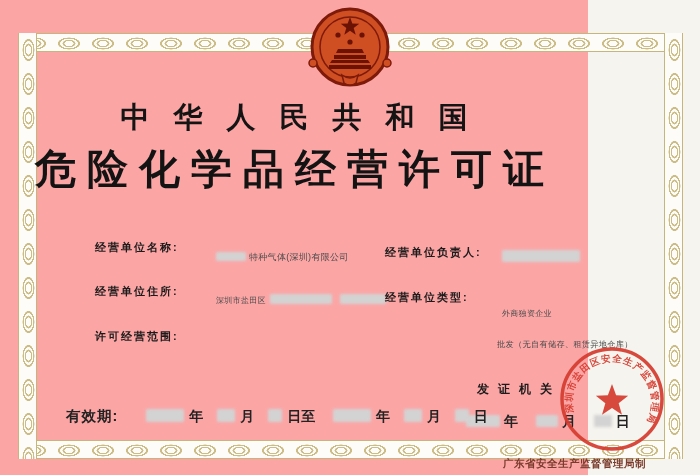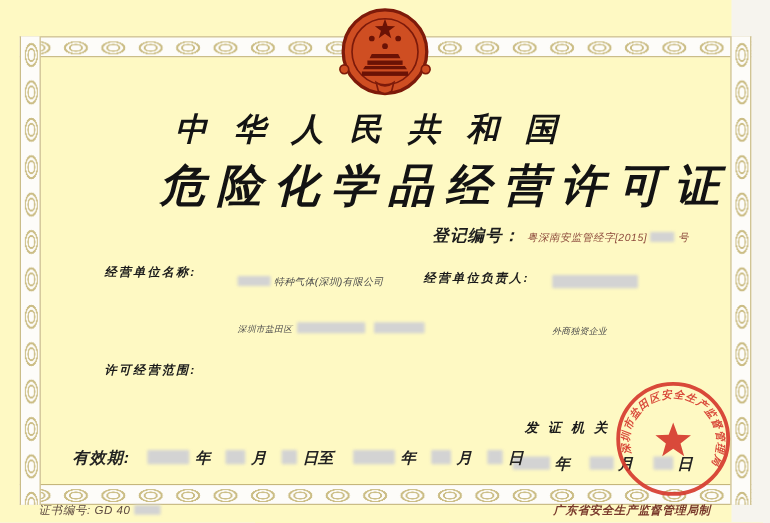--- a/index.html
+++ b/index.html
@@ -2,23 +2,22 @@
 <html><head>
 <meta charset="utf-8">
 <style>
   html,body{margin:0;padding:0;}
   body{
     width:700px;height:475px;overflow:hidden;
     font-family:"Liberation Sans","DejaVu Sans",sans-serif;
     background:#f6f4ee;
   }
   .cert{
-    position:relative;width:665px;height:475px;
-    background:#fef9c3;
-    font-style:italic;
+    position:relative;width:588px;height:475px;
+    background:#fca5a5;
   }
   
   .b-strip{position:absolute;background-color:#fdfcf9;z-index:1;box-sizing:border-box;}
   .b-h{
     height:19px;border-top:1px solid #c5b67c;border-bottom:1px solid #c5b67c;
     background-image:
       radial-gradient(ellipse 8px 4.5px at 50% 50%, rgba(255,255,255,0) 55%, #cbbd85 60%, #cbbd85 78%, rgba(255,255,255,0) 84%),
       radial-gradient(ellipse 12px 6.5px at 50% 50%, rgba(255,255,255,0) 72%, #cbbd85 76%, #cbbd85 90%, rgba(255,255,255,0) 94%);
     background-size:34px 19px;
   }
@@ -30,38 +29,38 @@
     background-size:19px 34px;
   }
   
   .abs{position:absolute;z-index:2;}
   .country{
     left:0;right:0;top:98px;text-align:center;
     font-size:29px;font-weight:bold;letter-spacing:24px;color:#141414;
     text-indent:24px;white-space:nowrap;
   }
   .big-title{
-    left:0;right:0;top:142px;text-align:right;
+    left:0;right:0;top:142px;text-align:left;
     font-size:41px;font-weight:900;letter-spacing:11px;color:#131313;
-    text-indent:11px;white-space:nowrap;
+    text-indent:11px;white-space:nowrap;padding-left:24px;
   }
   .reg-line{left:393px;top:205px;white-space:nowrap;}
   .reg-label{font-size:15px;font-weight:bold;color:#1c1c1c;letter-spacing:1px;}
   .reg-value{font-size:9.5px;color:#8d4a3c;margin-left:6px;letter-spacing:.5px;}
   .field-label{font-size:11px;font-weight:bold;color:#1b1b1b;letter-spacing:2px;white-space:nowrap;}
-  .tiny-val{font-size:9px;color:#4c4c4c;white-space:nowrap;letter-spacing:.3px;}
+  .tiny-val{font-size:9px;color:#4c4c4c;white-space:nowrap;letter-spacing:.3px;margin-top:12px;}
   .scope-text{
     width:174px;font-size:7.6px;line-height:9.4px;color:#4a4a4a;
     letter-spacing:.2px;text-align:justify;
   }
   .mode-label{letter-spacing:8px;}
   .issuer-label{font-size:12px;font-weight:bold;letter-spacing:9px;color:#1b1b1b;white-space:nowrap;}
   .date-row{white-space:nowrap;font-size:14px;font-weight:bold;color:#222;}
   .validity-row{white-space:nowrap;font-size:14px;font-weight:bold;color:#222;}
-  .validity-label{font-size:14.5px;font-weight:bold;margin-right:16px;letter-spacing:1px;}
+  .validity-label{font-size:14.5px;font-weight:bold;margin-right:28px;letter-spacing:1px;}
   .blur-box{
     display:inline-block;background:#d3d3d3;border-radius:1px;
     filter:blur(1.6px);vertical-align:-1px;
   }
   .footer-left{left:35px;top:457px;font-size:10.5px;color:#5d4a40;letter-spacing:.5px;white-space:nowrap;}
   .footer-right{left:503px;top:457px;font-size:10.5px;font-weight:bold;color:#7a3a2c;letter-spacing:.5px;white-space:nowrap;}
   .seal{position:absolute;left:556px;top:343px;z-index:3;opacity:.92;}
   .emblem{position:absolute;left:299px;top:5px;z-index:2;}
 </style>
 </head>
@@ -86,40 +85,40 @@
     <path d="M 31,58 L 71,58 L 69,55 L 33,55 Z" fill="#6b1205"></path>
     <rect x="30" y="60" width="42" height="4" fill="#6b1205"></rect>
     <path d="M 43,70 Q 51,76 59,70 L 57,78 Q 51,82 45,78 Z" fill="#cf4e22" stroke="#7d1a0a" stroke-width="1.5"></path>
     <circle cx="14" cy="58" r="4" fill="#cf4e22" stroke="#7d1a0a" stroke-width="1.5"></circle>
     <circle cx="88" cy="58" r="4" fill="#cf4e22" stroke="#7d1a0a" stroke-width="1.5"></circle>
   </svg>
 
   <div class="abs country">中华人民共和国</div>
   <div class="abs big-title">危险化学品经营许可证</div>
 
-  <div class="abs reg-line">
-    <span class="reg-label">登记编号：</span><span class="reg-value">粤深南安监管经字[2015]</span><span class="blur-box" style="width:22px;height:9px;margin:0 3px;"></span><span class="reg-value" style="margin-left:0;">号</span>
-  </div>
 
   <div class="abs field-label" style="left:95px;top:240px;">经营单位名称:</div>
   <div class="abs" style="left:216px;top:246px;white-space:nowrap;">
     <span class="blur-box" style="width:30px;height:9px;margin-right:3px;"></span><span class="tiny-val">特种气体(深圳)有限公司</span>
   </div>
 
+  <div class="abs field-label" style="left:95px;top:284px;">经营单位住所:</div>
   <div class="abs" style="left:216px;top:289px;white-space:nowrap;text-align:right;">
     <span class="tiny-val" style="font-size:8px;">深圳市盐田区</span><span class="blur-box" style="width:62px;height:10px;margin-left:4px;"></span><span class="blur-box" style="width:46px;height:10px;margin-left:8px;"></span>
   </div>
 
   <div class="abs field-label" style="left:95px;top:329px;">许可经营范围:</div>
 
   <div class="abs field-label" style="left:385px;top:245px;">经营单位负责人:</div>
   <span class="abs blur-box" style="left:502px;top:250px;width:78px;height:12px;"></span>
 
+  <div class="abs field-label" style="left:385px;top:290px;">经营单位类型:</div>
   <div class="abs tiny-val" style="left:502px;top:296px;font-size:8px;">外商独资企业</div>
 
+  <div class="abs tiny-val" style="left:497px;top:327px;font-size:8.2px;">批发（无自有储存、租赁异地仓库）</div>
 
   <div class="abs issuer-label" style="left:477px;top:381px;">发证机关</div>
   <div class="abs date-row" style="left:466px;top:413px;">
     <span class="blur-box" style="width:34px;height:12px;margin-right:4px;"></span><span>年</span>
     <span class="blur-box" style="width:22px;height:12px;margin:0 4px 0 14px;"></span><span>月</span>
     <span class="blur-box" style="width:18px;height:12px;margin:0 4px 0 14px;"></span><span>日</span>
   </div>
 
   <svg class="seal" width="112" height="112" viewBox="0 0 112 112">
     <defs>
@@ -134,18 +133,15 @@
 
   <div class="abs validity-row" style="left:66px;top:407px;">
     <span class="validity-label">有效期:</span><span class="blur-box" style="width:38px;height:13px;margin-right:5px;"></span><span>年</span>
     <span class="blur-box" style="width:18px;height:13px;margin:0 5px 0 10px;"></span><span>月</span>
     <span class="blur-box" style="width:14px;height:13px;margin:0 5px 0 10px;"></span><span>日至</span>
     <span class="blur-box" style="width:38px;height:13px;margin:0 5px 0 14px;"></span><span>年</span>
     <span class="blur-box" style="width:18px;height:13px;margin:0 5px 0 10px;"></span><span>月</span>
     <span class="blur-box" style="width:14px;height:13px;margin:0 5px 0 10px;"></span><span>日</span>
   </div>
 
-  <div class="abs footer-left">
-    <span>证书编号: GD 40</span><span class="blur-box" style="width:24px;height:9px;margin-left:3px;"></span>
-  </div>
   <div class="abs footer-right">广东省安全生产监督管理局制</div>
 
 </div>
 
 </body></html>

